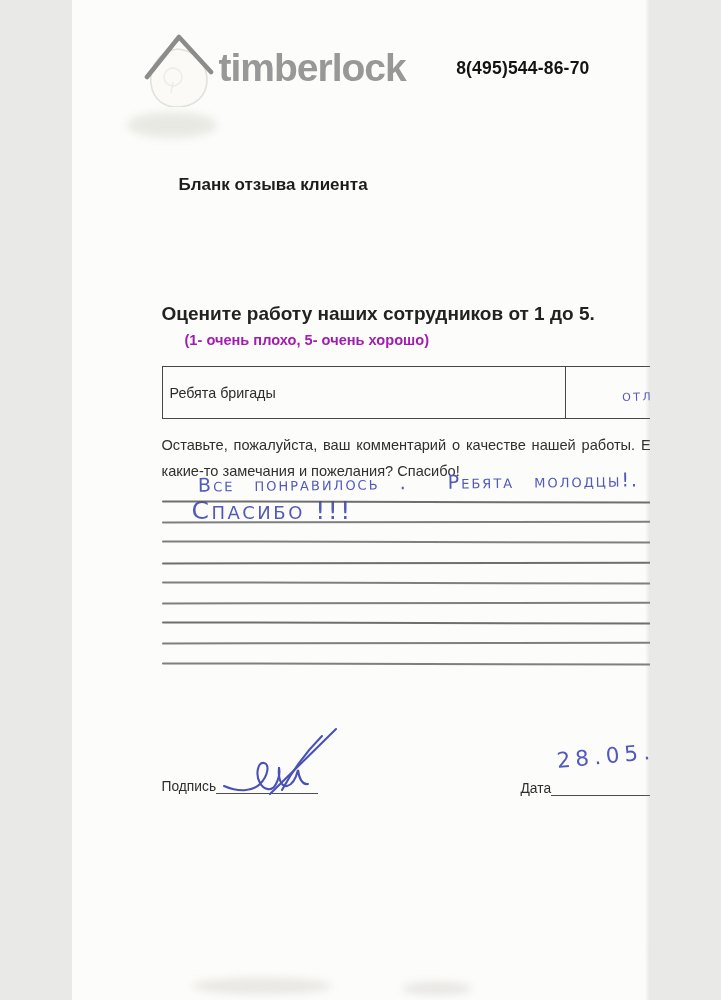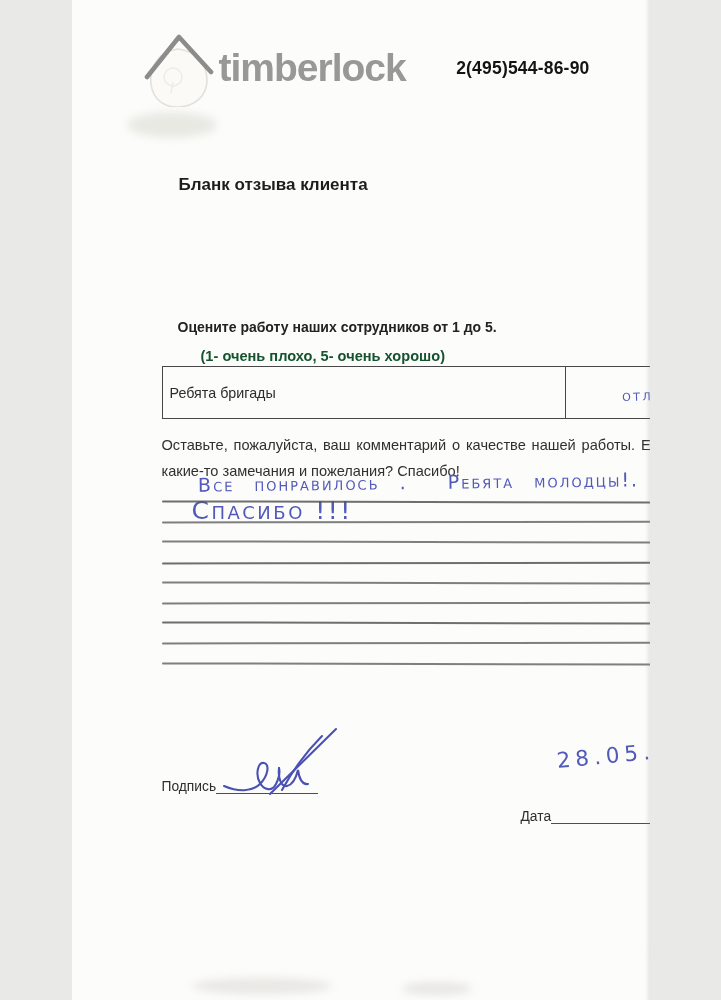--- a/index.html
+++ b/index.html
@@ -29,26 +29,26 @@
     text-align:left;font-size:17px;font-weight:bold;color:#1d1d1d;
     margin:17px;
   }
   
   .intro{
     position:absolute;left:90px;top:226px;width:571px;
     font-size:14.6px;line-height:26.8px;text-align:justify;text-indent:20px;
     margin:0;color:#303030;
   }
   .rate-heading{
-    position:absolute;left:90px;top:303px;margin:16px;
-    font-size:14px;font-weight:bold;color:#222;
+    position:absolute;left:90px;top:303px;margin:0;
+    font-size:19px;font-weight:bold;color:#222;
   }
   .rate-scale{
-    position:absolute;left:113px;top:332px;margin:16px;
-    font-size:14.6px;font-weight:bold;color:#14532d;
+    position:absolute;left:113px;top:332px;margin:0;
+    font-size:14.6px;font-weight:bold;color:#a21caf;
   }
   
   .rating-table{
     position:absolute;left:90px;top:366px;width:568px;
     border-collapse:collapse;table-layout:fixed;
   }
   .rating-table td{
     border:1.8px solid #474747;
     height:19px;padding:0 0 0 7px;
     font-size:14.3px;color:#2c2c2c;white-space:pre;
@@ -85,21 +85,21 @@
   .ruled-line{
     position:absolute;left:0;width:569px;height:1.8px;
     background:var(--line-gray,#565656);border-radius:1px;
   }
   
   .sig-block,.date-block{
     position:absolute;display:flex;align-items:flex-end;
     font-size:13.8px;color:#2e2e2e;
   }
   .sig-block{left:90px;top:778px;}
-  .date-block{left:449px;top:808px;}
+  .date-block{left:449px;top:780px;}
   .uline{
     display:inline-block;height:15px;
     border-bottom:1.8px solid #4f4f4f;
   }
   .sig-uline{width:102px;}
   .date-uline{width:108px;}
   .signature-svg{position:absolute;left:138px;top:722px;width:140px;height:78px;}
   .date-hand{
     position:absolute;left:486px;top:748px;
     font-size:21.5px;letter-spacing:5px;
@@ -130,21 +130,21 @@
 
 <div class="page">
 
   <svg class="logo-icon" viewBox="0 0 72 80">
     <path d="M36 22 C 17 24 7 40 9 57 C 11 73 23 81 37 80 C 53 79 65 69 65 53 C 65 37 54 24 36 22 Z" fill="#fbfaf7" stroke="#e3e1da" stroke-width="1.6"></path>
     <circle cx="31" cy="50" r="9" fill="none" stroke="#edebe4" stroke-width="1.4"></circle>
     <path d="M31 55 L 29 66" fill="none" stroke="#edebe4" stroke-width="1.4"></path>
     <path d="M5 50 L 37 10 L 69 45" fill="none" stroke="#8c8c8c" stroke-width="4.6" stroke-linejoin="round" stroke-linecap="round"></path>
   </svg>
   <div class="logo-text">timberlock</div>
-  <div class="phone">2(495)544-86-90</div>
+  <div class="phone">8(495)544-86-70</div>
 
   <h1 class="title">Бланк отзыва клиента</h1>
 
 
   <p class="rate-heading">Оцените работу наших сотрудников от 1 до 5.</p>
   <p class="rate-scale">(1- очень плохо, 5- очень хорошо)</p>
 
   <table class="rating-table">
     <tbody>
       <tr>

